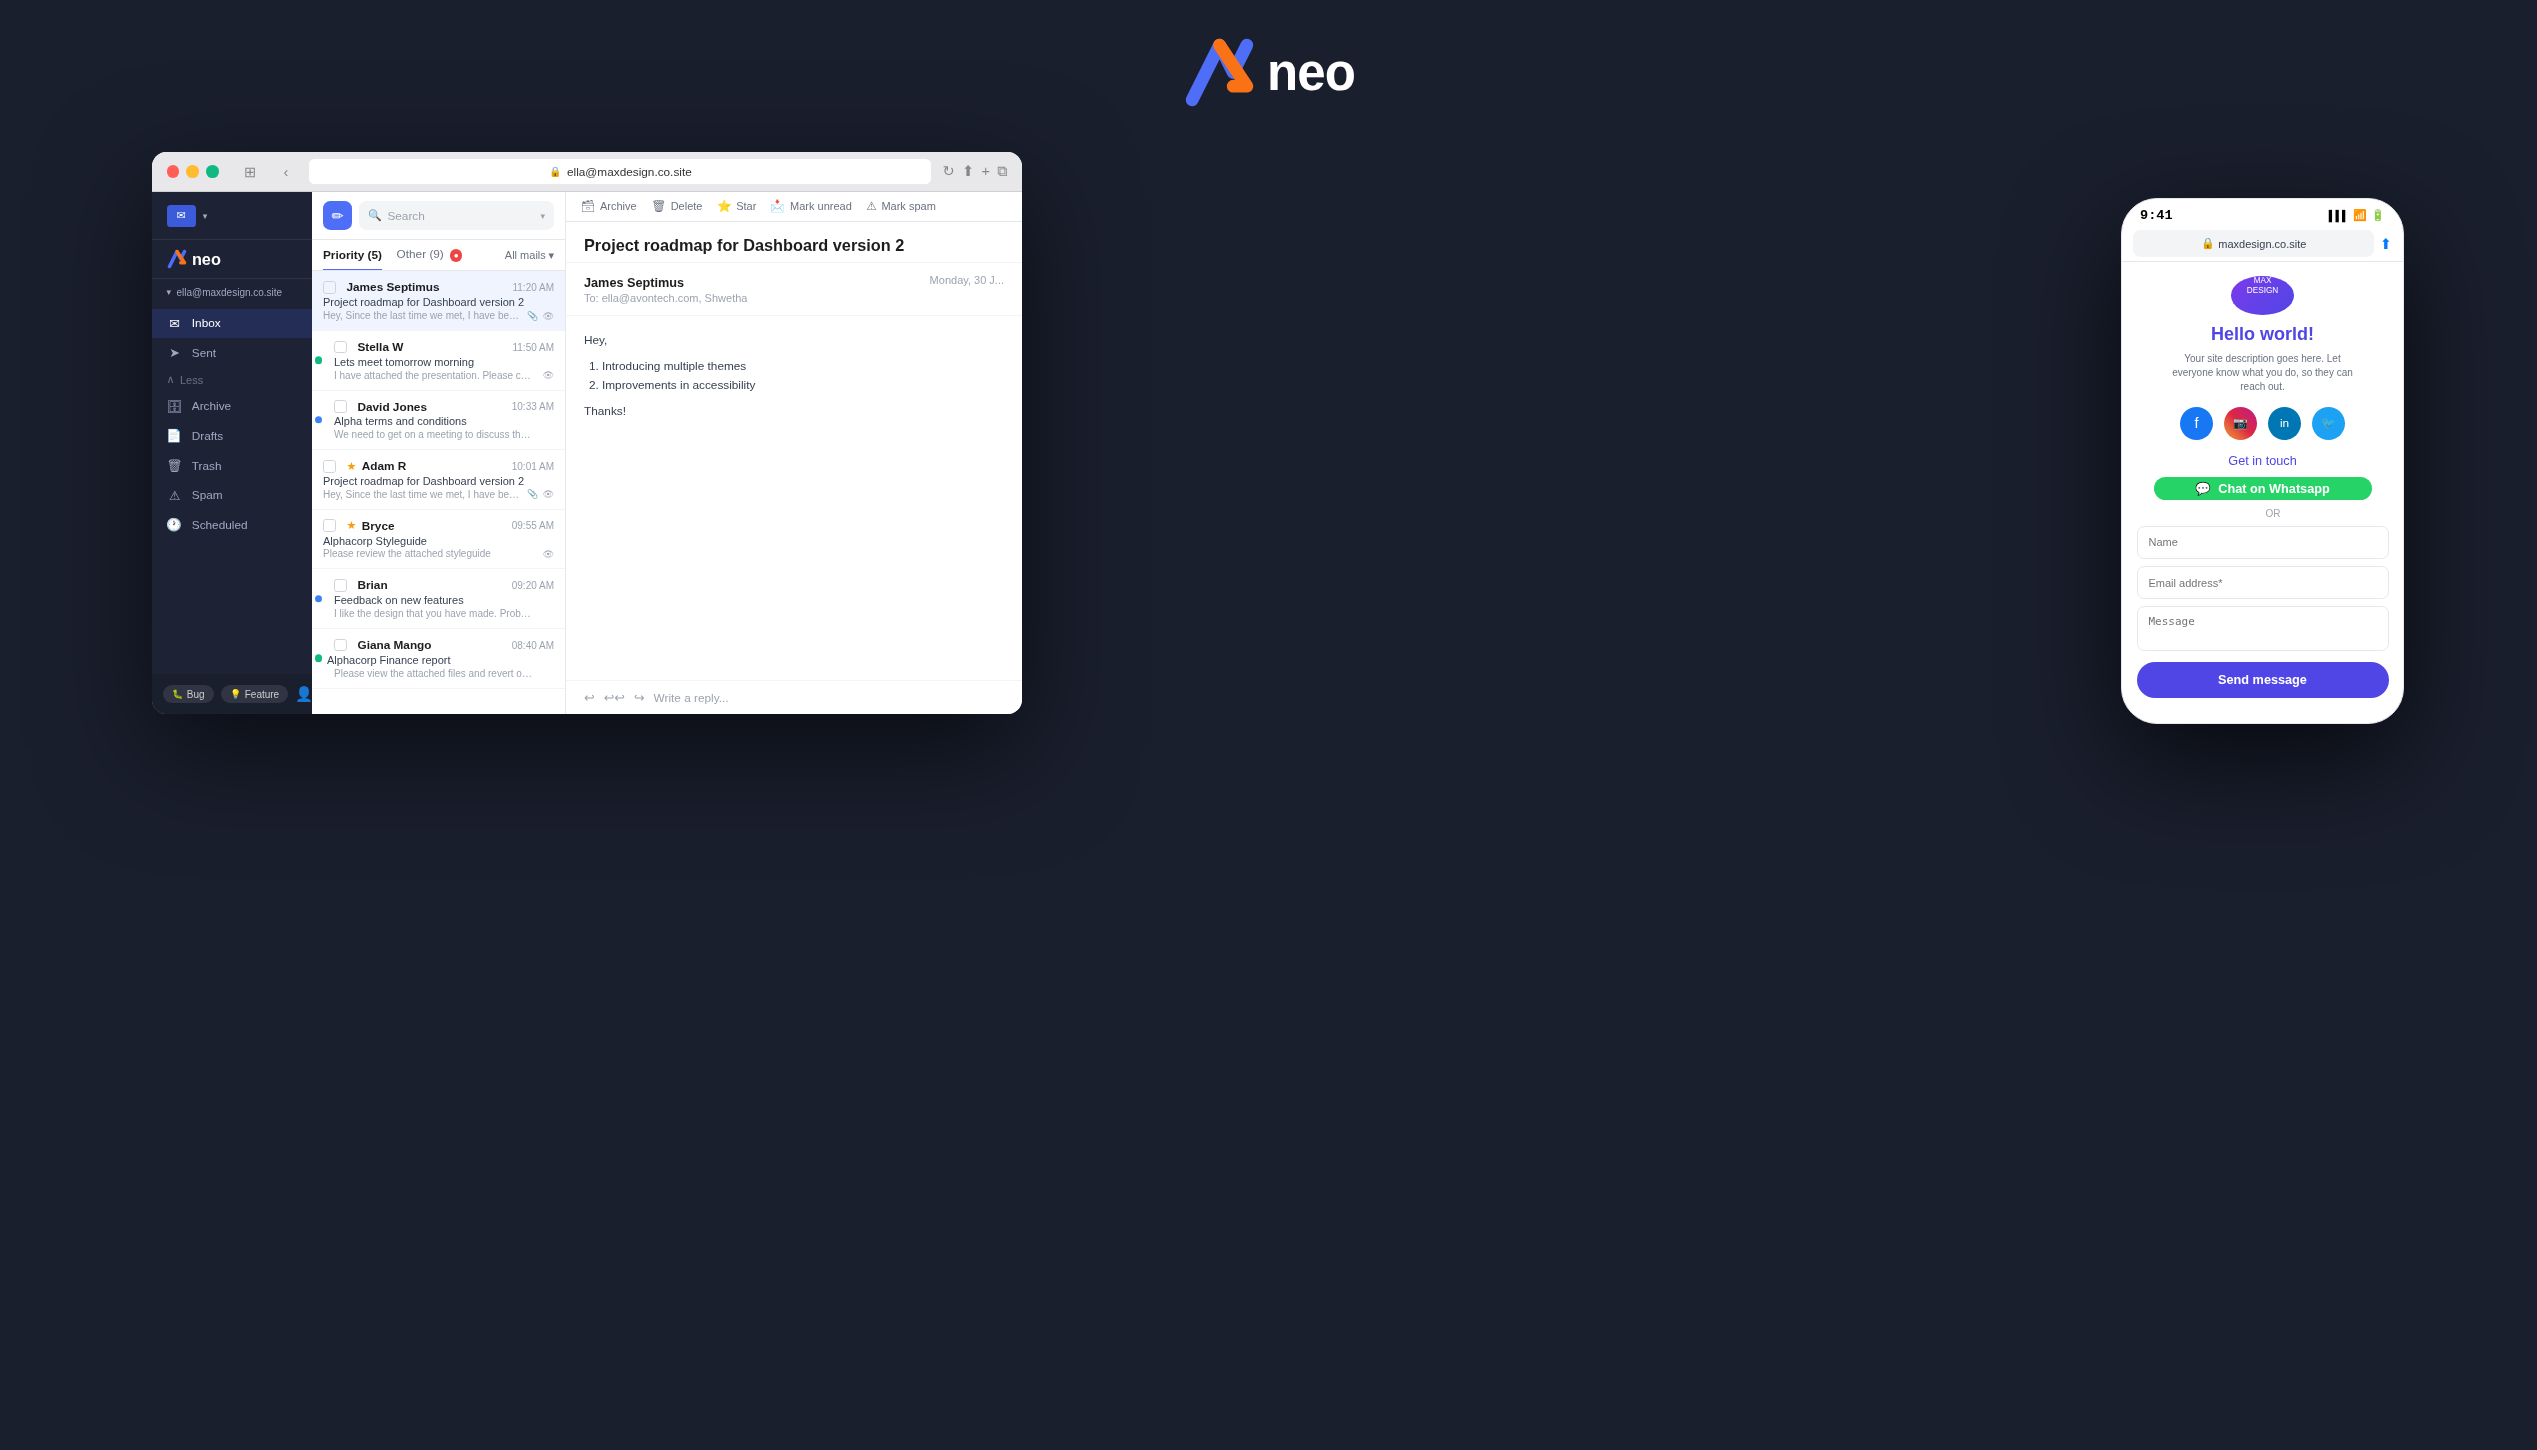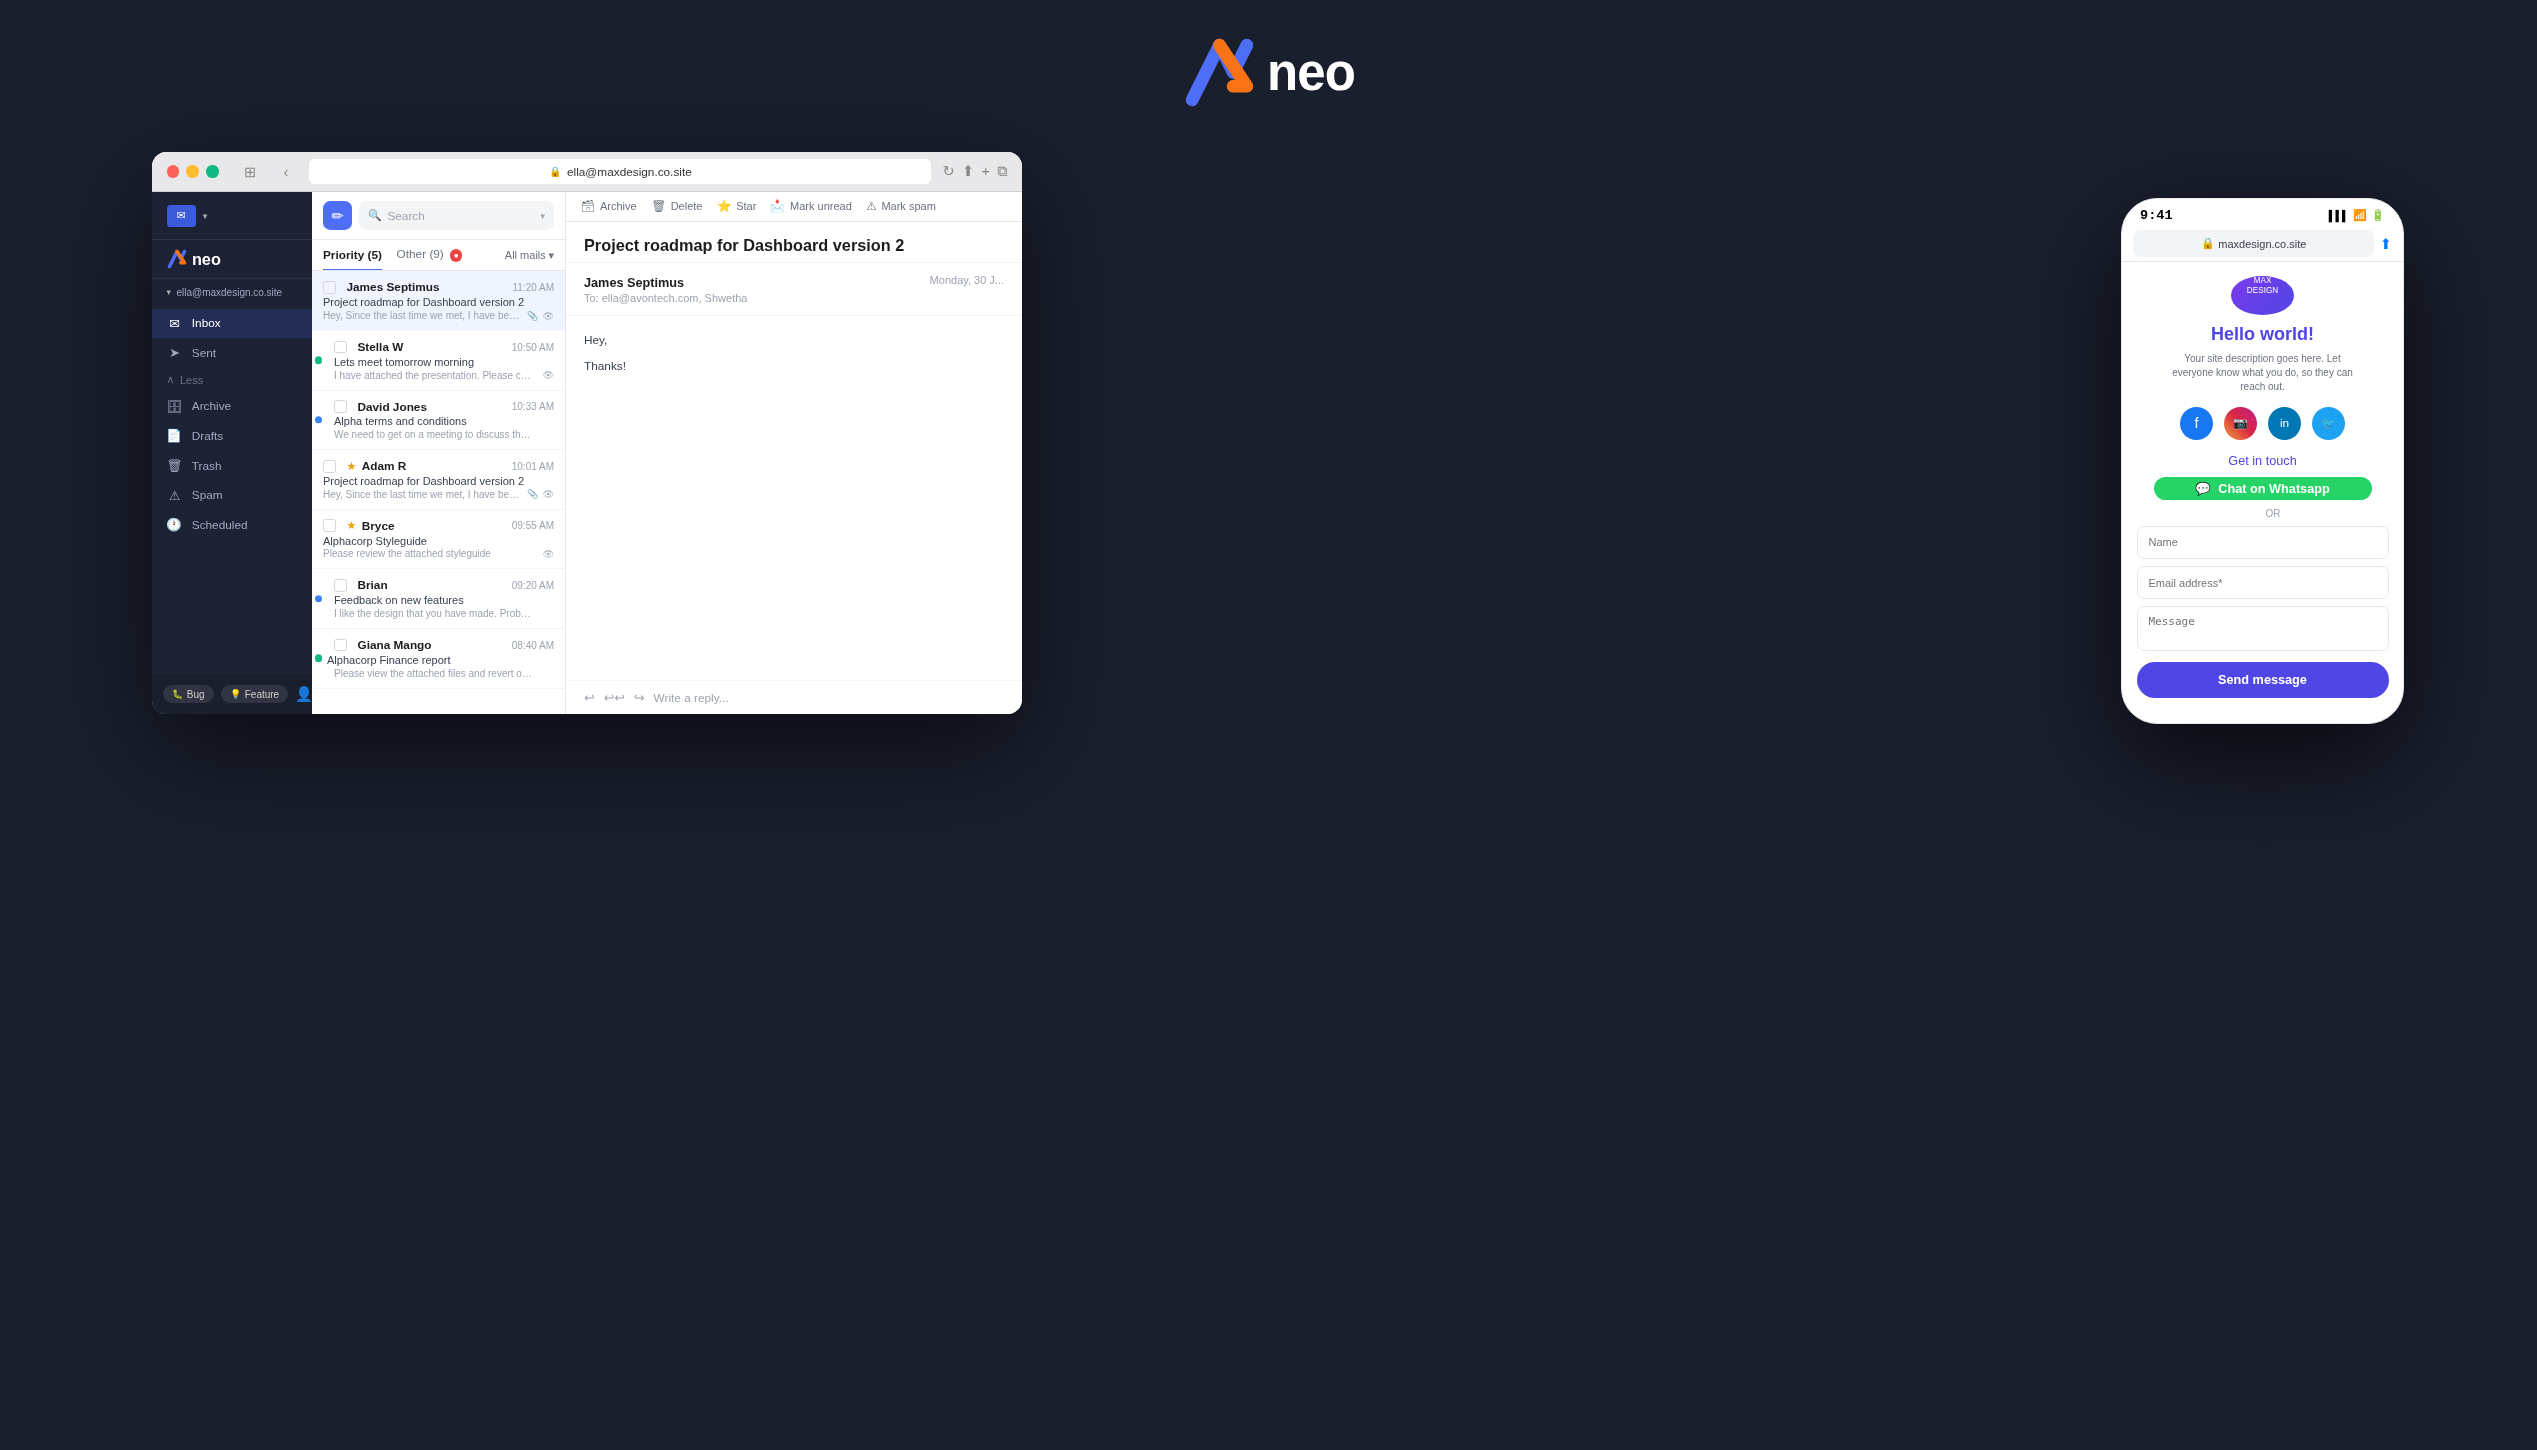--- a/index.html
+++ b/index.html
@@ -758,21 +758,21 @@
           </div>
         </div>
 
         <div class="email-item" style="position:relative">
           <div class="unread-dot dot-green" style="background:#10b981"></div>
           <div class="email-item-row1">
             <div style="display:flex;align-items:center;gap:5.4px;padding-left:11px">
               <div class="checkbox"></div>
               <span class="email-sender">Stella W</span>
             </div>
-            <span class="email-time">10:50 AM</span>
+            <span class="email-time">11:50 AM</span>
           </div>
           <span class="email-subject" style="padding-left:11px">Lets meet tomorrow morning</span>
           <div class="email-row3" style="padding-left:11px">
             <span class="email-preview">I have attached the presentation. Please check and I...</span>
             <div class="email-icons">
               <span>👁</span>
             </div>
           </div>
         </div>
 
@@ -884,20 +884,24 @@
         </div>
       </div>
       <div class="email-subject-header">Project roadmap for Dashboard version 2</div>
       <div class="email-meta">
         <span class="email-from">James Septimus</span>
         <span class="email-date">Monday, 30 J...</span>
         <div class="email-to">To: ella@avontech.com, Shwetha</div>
       </div>
       <div class="email-body">
         <p>Hey,</p>
+        <ol>
+          <li>Introducing multiple themes</li>
+          <li>Improvements in accessibility</li>
+        </ol>
         <p>Thanks!</p>
       </div>
       <div class="email-reply-bar">
         <span class="reply-icon">↩</span>
         <span class="reply-icon">↩↩</span>
         <span class="reply-icon">↪</span>
         <span class="reply-placeholder">Write a reply...</span>
       </div>
     </div>
 

